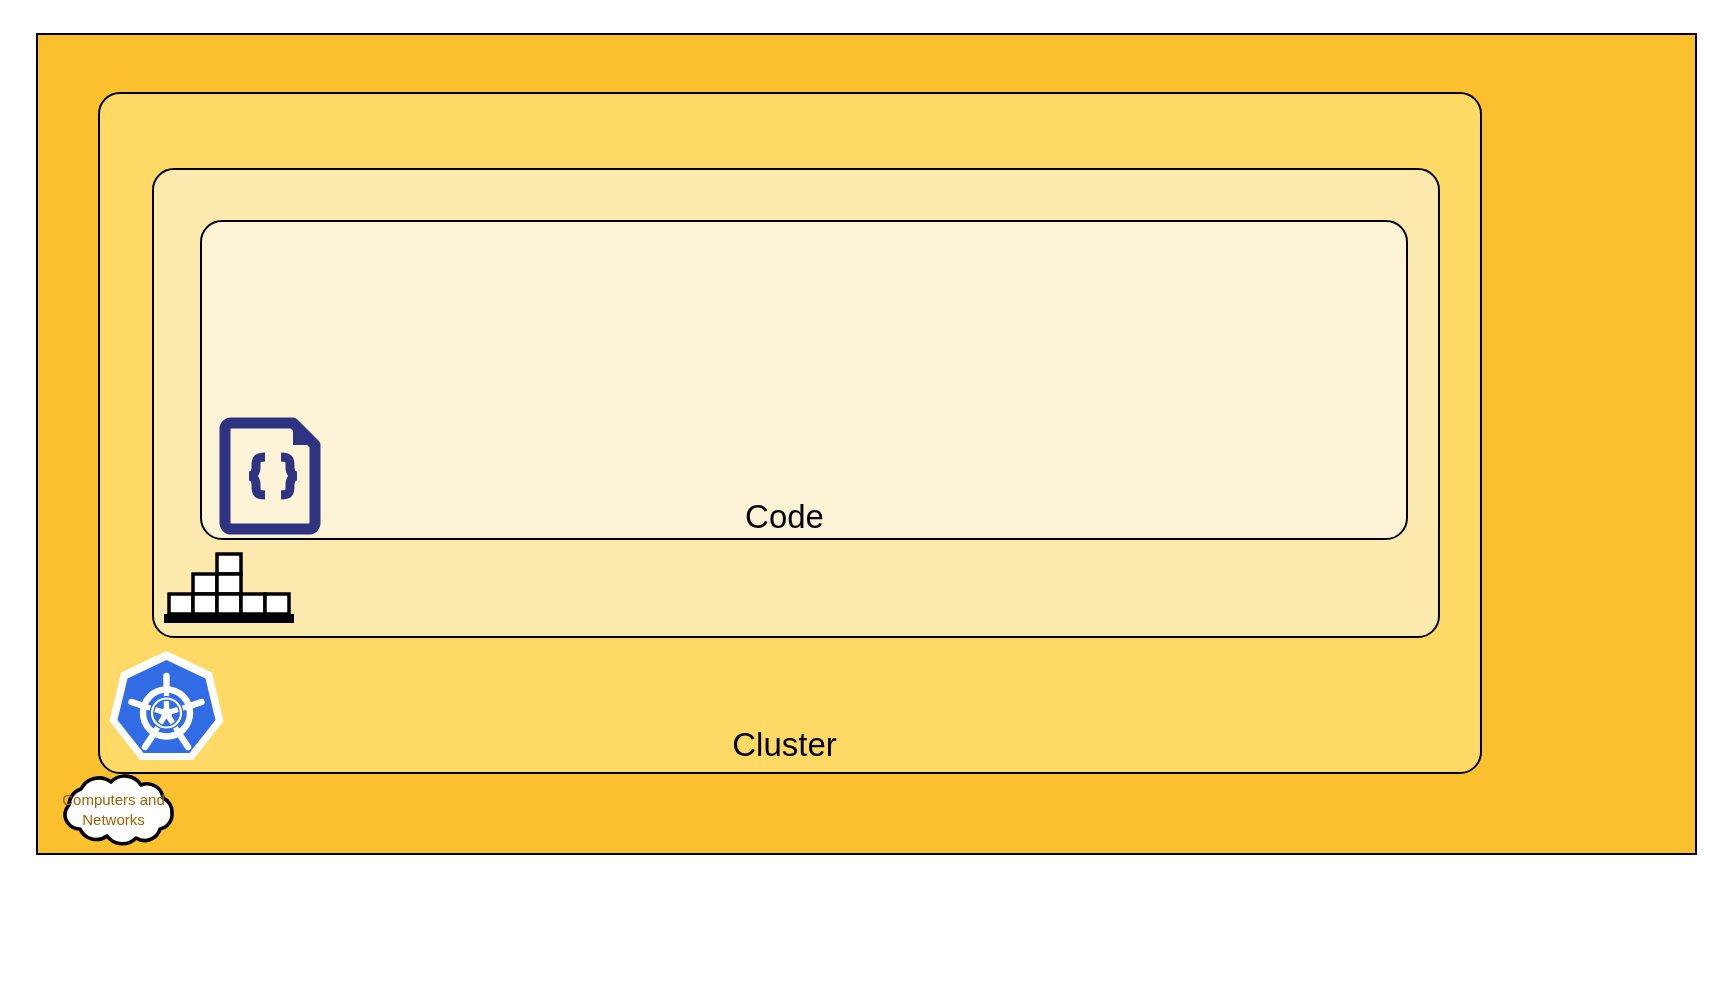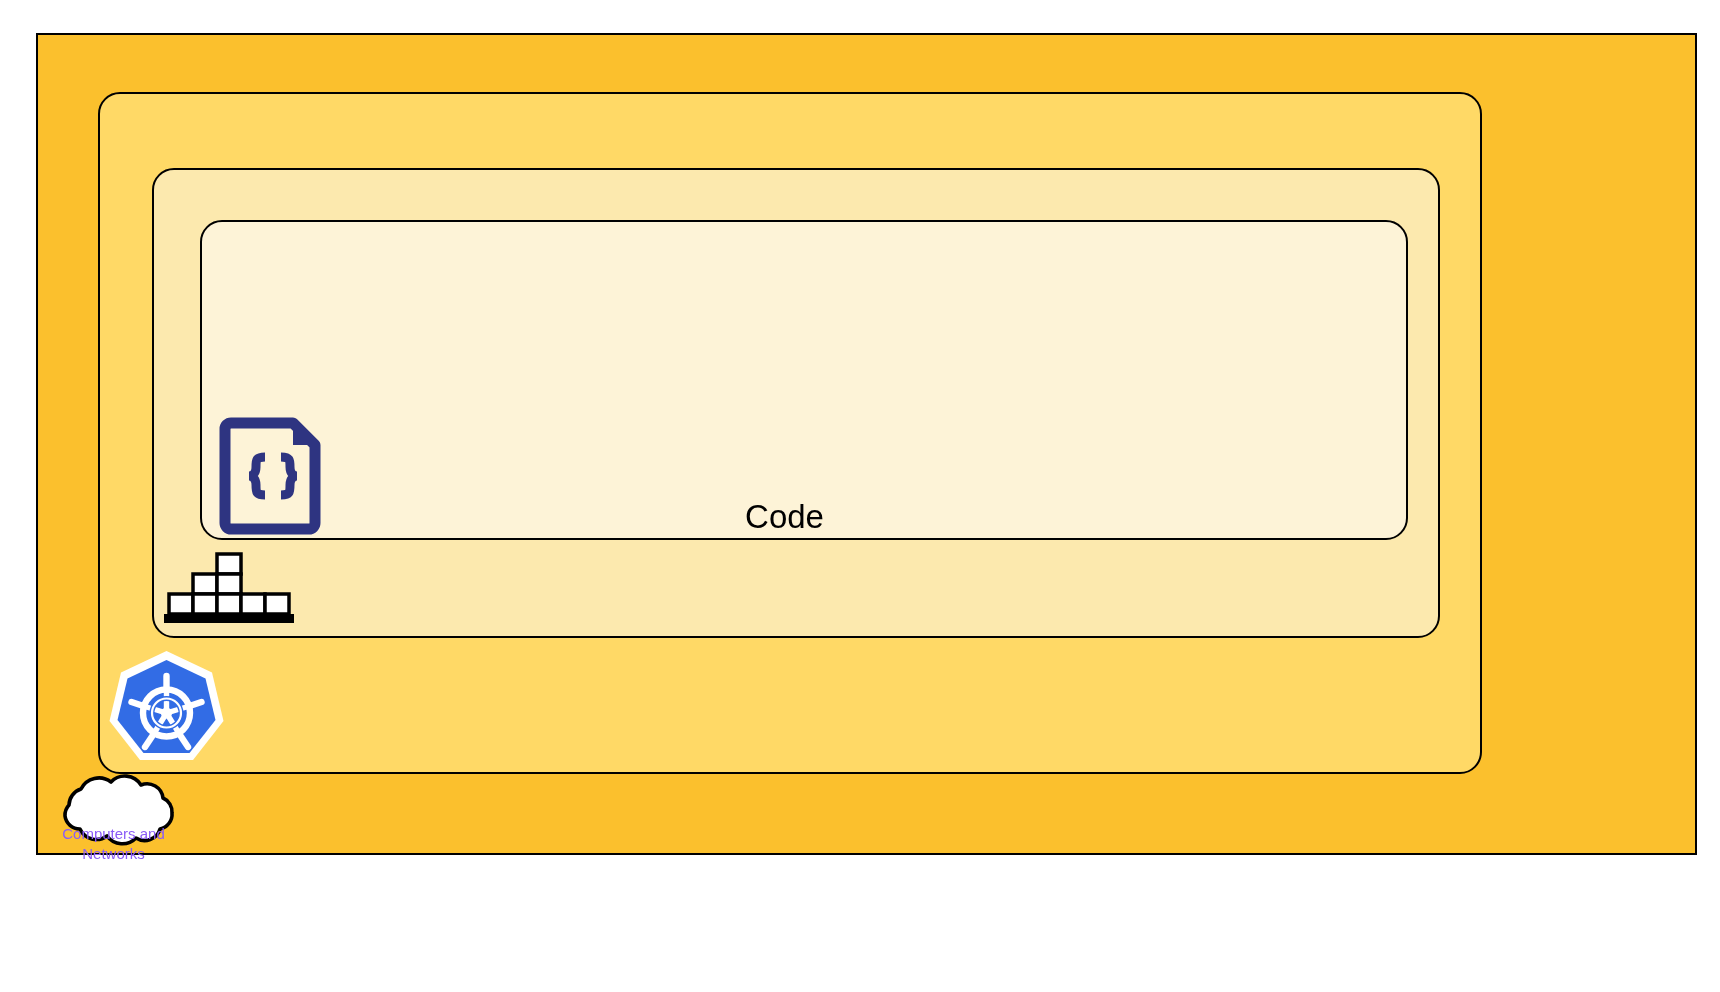--- a/index.html
+++ b/index.html
@@ -29,38 +29,39 @@
   
   .icon{position:absolute;}
   #icon-code   {left:219px; top:413px; width:108px; height:120px;}
   #icon-bricks {left:168px; top:552px; width:122px; height:74px;}
   #icon-k8s    {left:108px; top:650px; width:117px; height:120px;}
   #icon-cloud  {left:31px;  top:775px; width:165px; height:85px;}
 
   .icon svg{display:block;width:100%;height:100%;overflow:visible;}
   .cloud-text{position:absolute;left:31px;top:790px;width:165px;
               text-align:center;font-size:15px;line-height:20px;
-              color:#8b5cf6;white-space:pre-line;pointer-events:none;margin-top:34px;}
+              color:#a16207;white-space:pre-line;pointer-events:none;}
 </style>
 </head>
 <body>
 
 <div id="stage">
 
   <div class="box" id="box-datacenter" style="background: rgb(251, 192, 45); border-color: rgb(0, 0, 0);"></div>
 
   <div class="box" id="box-cluster" style="background: rgb(255, 217, 102); border-color: rgb(0, 0, 0);"></div>
 
   <div class="box" id="box-container" style="background: rgb(252, 233, 174); border-color: rgb(0, 0, 0);"></div>
 
   <div class="box" id="box-code" style="background: rgb(253, 243, 215); border-color: rgb(0, 0, 0);"></div>
 
   <div class="label" id="label-code">Code</div>
 
 
+  <div class="label" id="label-cluster">Cluster</div>
 
 
   <div class="icon" id="icon-code">
     <svg viewBox="0 0 108 120" xmlns="http://www.w3.org/2000/svg">
 
       <path d="M12 10 h62 l22 22 v78 a6 6 0 0 1 -6 6 h-78 a6 6 0 0 1 -6 -6
                v-94 a6 6 0 0 1 6 -6 z" fill="none" stroke="#2e3481" stroke-width="11" stroke-linejoin="round"></path>
 
       <path d="M74 10 l22 22 h-22 z" fill="#2e3481"></path>
 

